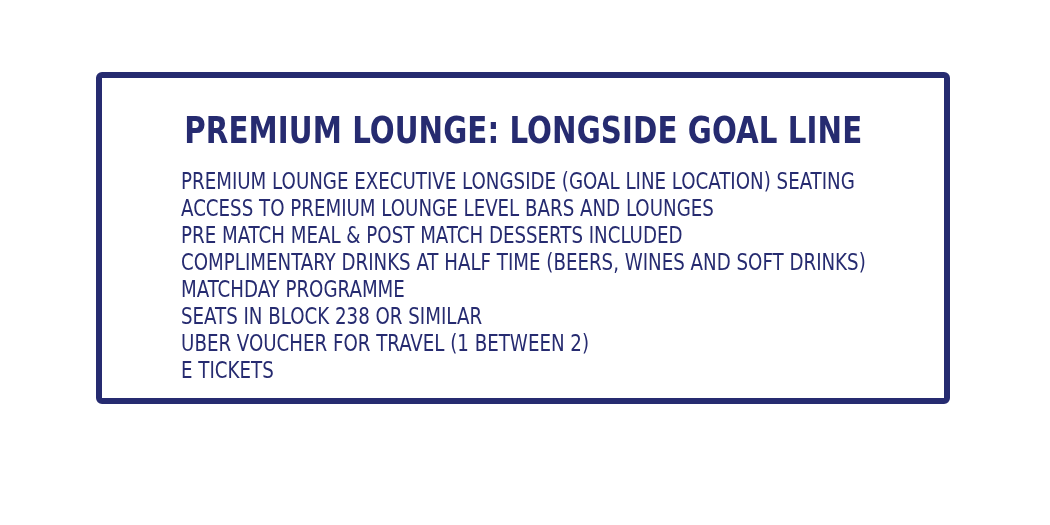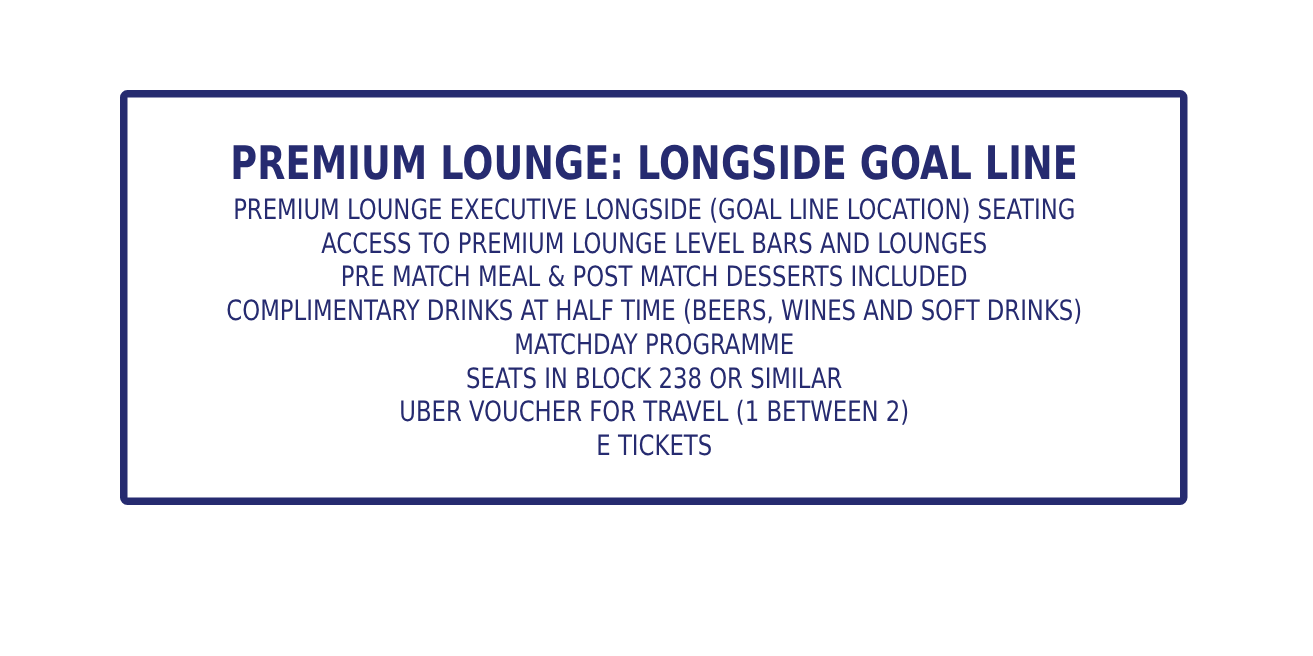--- a/index.html
+++ b/index.html
@@ -38,25 +38,25 @@
     font-size: 37px;
     line-height: 1.05;
     letter-spacing: 0.1px;
     text-align: center;
     transform: scaleX(0.88);
     transform-origin: center center;
     white-space: nowrap;
   }
 
   #package-benefits {
-    margin-top: 4px;
+    margin-top: 17px;
     list-style: none;
     padding: 0 12px;
     margin-bottom: 0;
-    text-align: center;
+    text-align: left;
   }
 
   #package-benefits li {
     color: #262b70;
     font-family: "Liberation Sans Narrow", "DejaVu Sans Condensed", "Liberation Sans", sans-serif;
     font-weight: normal;
     font-size: 22.5px;
     line-height: 27px;
     letter-spacing: 0px;
     white-space: nowrap;

